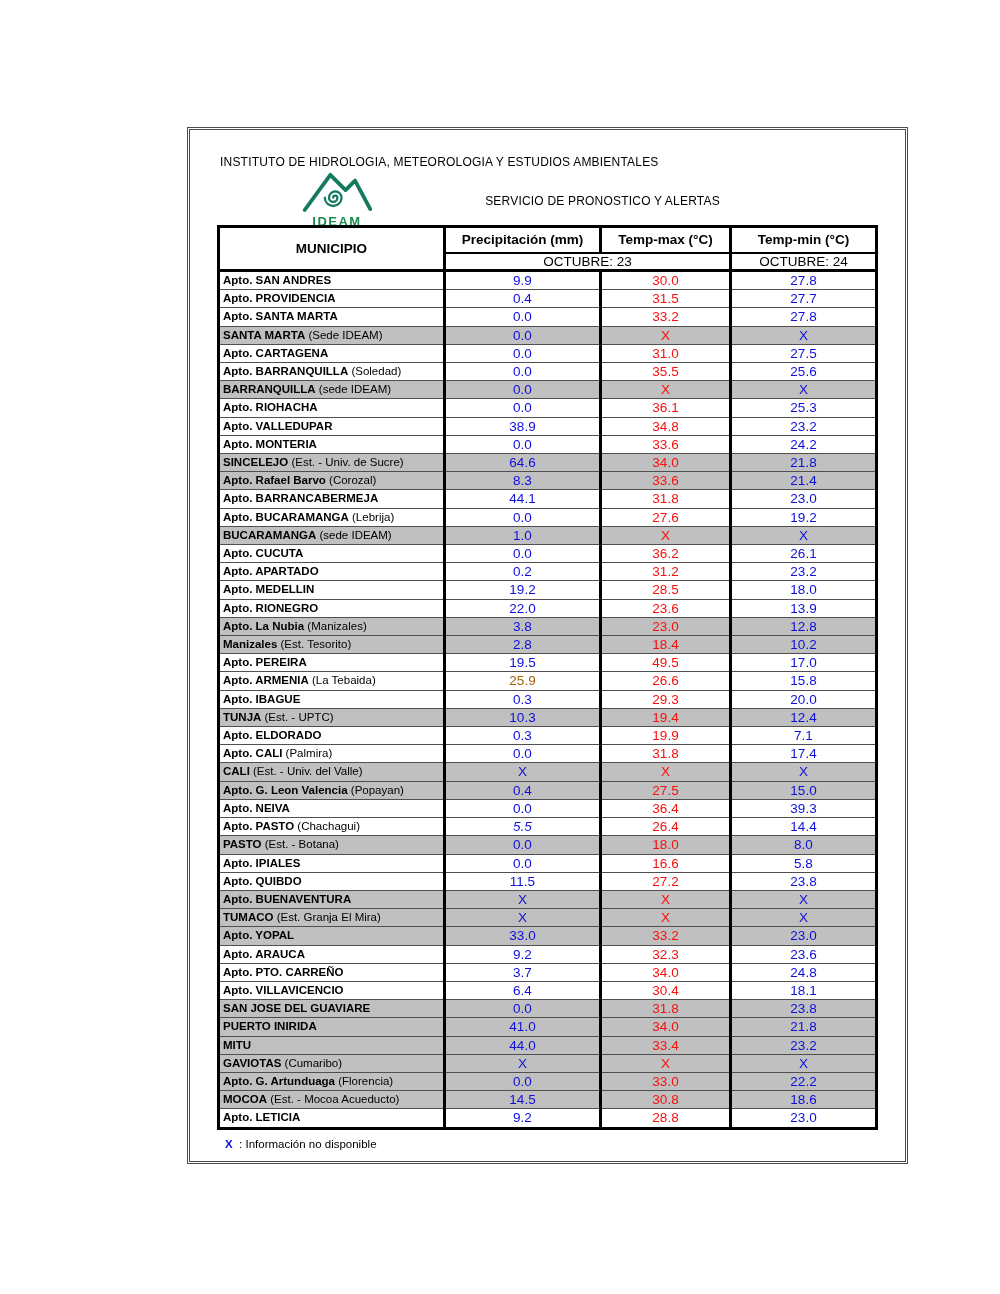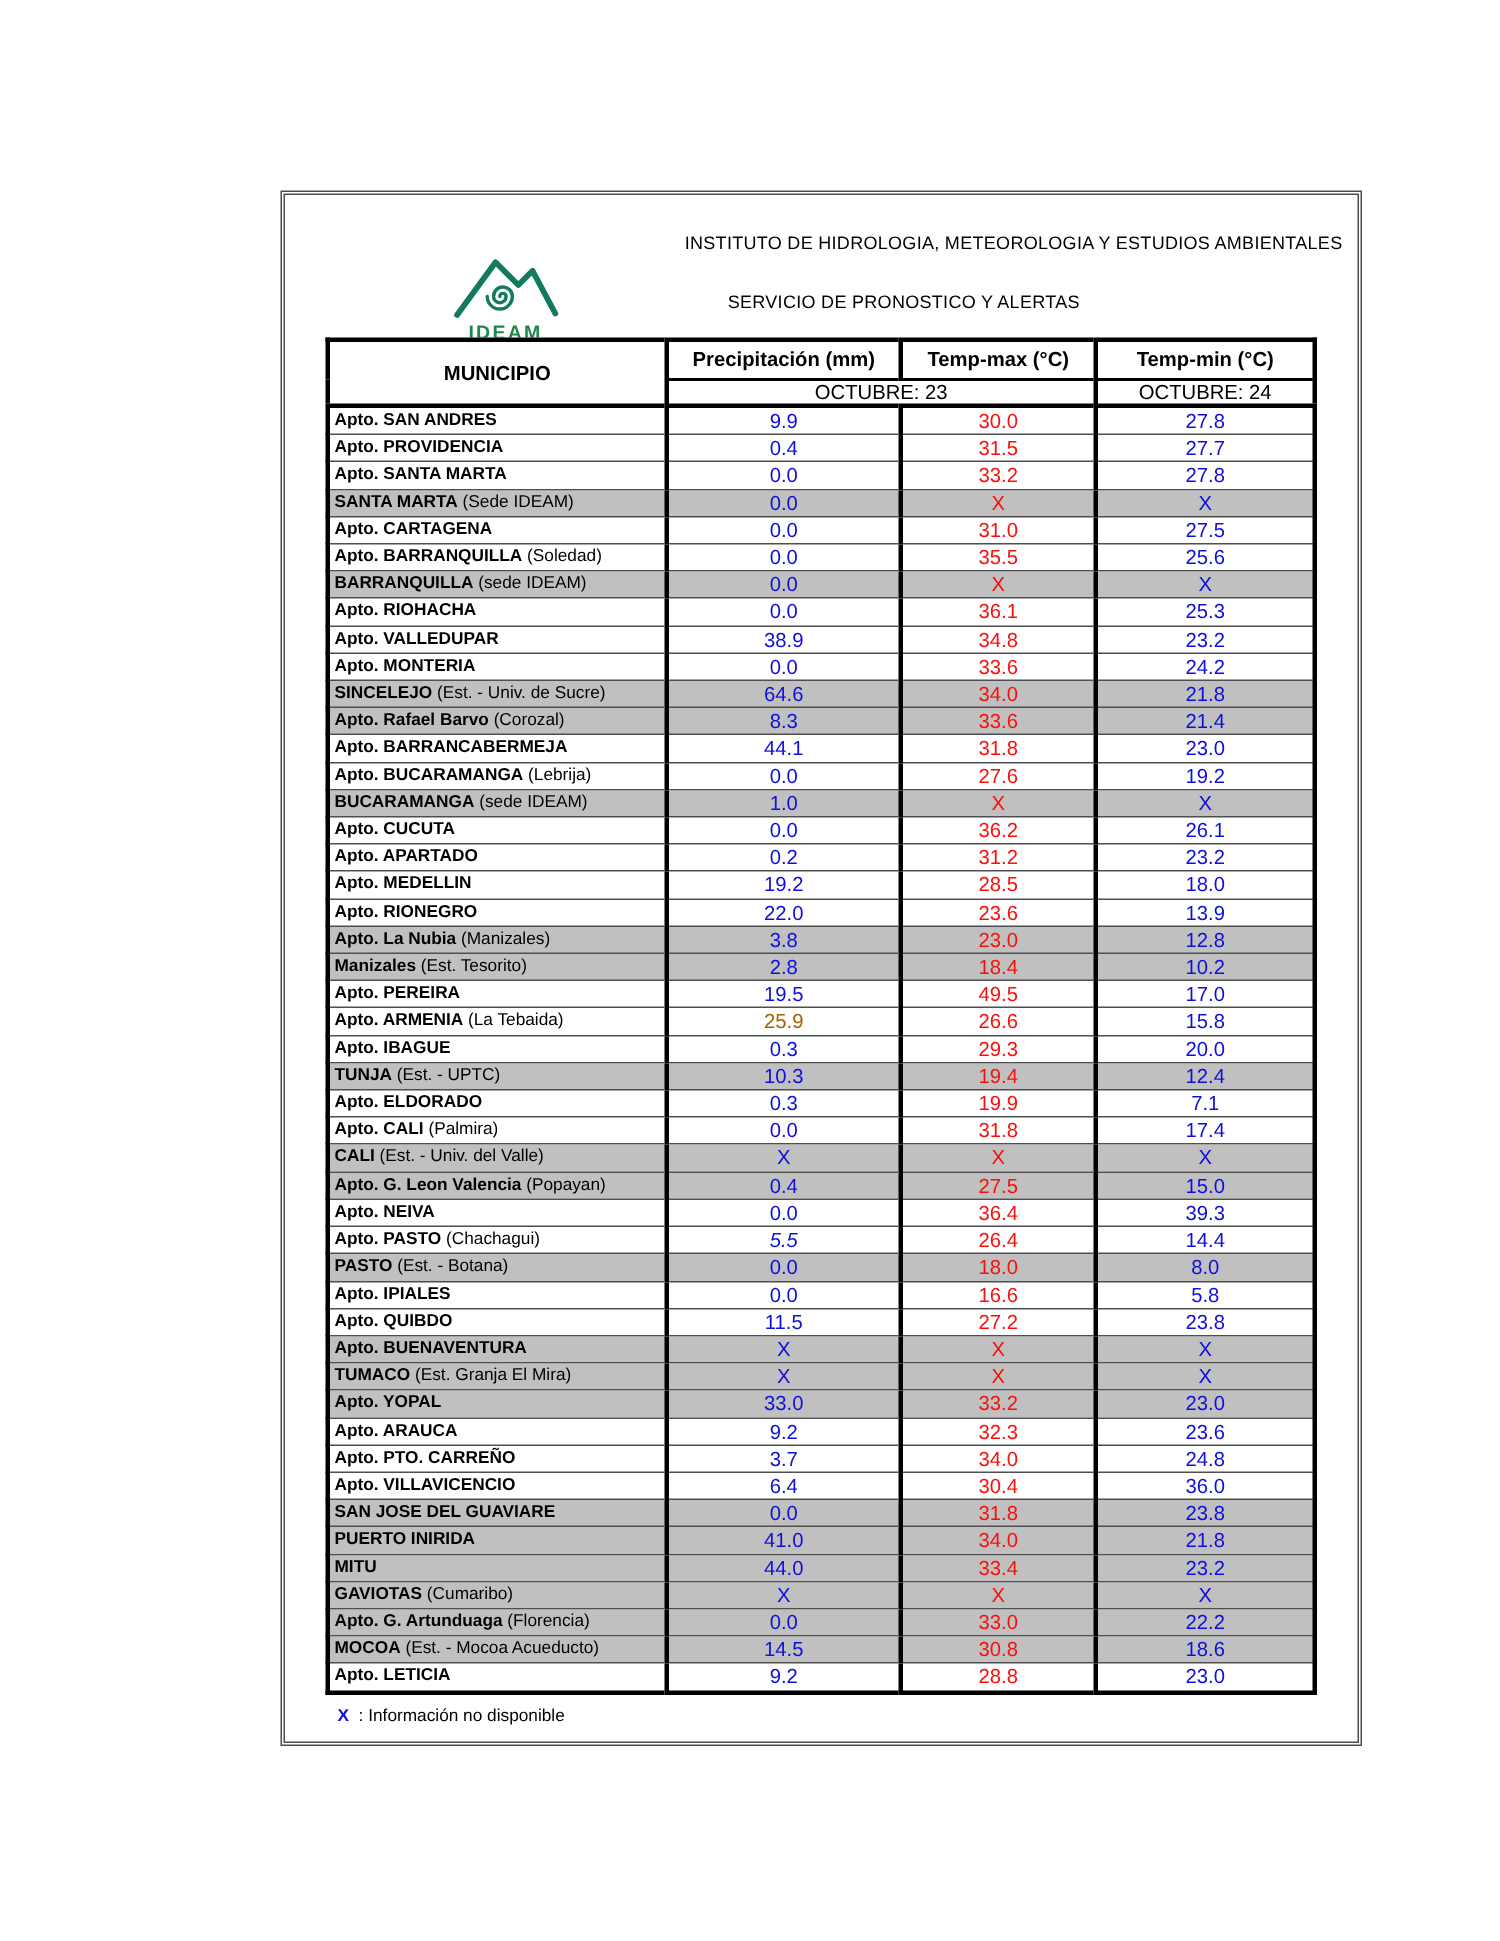--- a/index.html
+++ b/index.html
@@ -6,21 +6,21 @@
   html,body { background:#ffffff; }
   body {
     width:1000px; height:1294px; position:relative;
     font-family:"Liberation Sans", sans-serif; color:#000;
   }
   .frame {
     position:absolute; left:187px; top:127px; width:721px; height:1037px;
     border:3px double #4d4d4d; background:#fff;
   }
   .title {
-    position:absolute; left:30px; right:10px; top:25px; text-align:right;
+    position:absolute; left:30px; right:10px; top:25px; text-align:left;
     font-size:12px; letter-spacing:.2px; white-space:nowrap;
   }
   .subtitle {
     position:absolute; left:120px; right:10px; top:64px; text-align:center;
     font-size:12px; letter-spacing:.2px; white-space:nowrap;
   }
   .logo { position:absolute; left:108px; top:36px; width:78px; height:66px; text-align:center; }
   .logo svg { display:block; margin:0 auto; }
   .logo-text { font-size:13px; font-weight:bold; letter-spacing:1.5px; line-height:11px; }
 
@@ -317,21 +317,21 @@
         <tr>
           <td class="cell-name"><span>Apto. PTO.  CARREÑO</span></td>
           <td class="cell-val col-sep" style="color: rgb(15, 15, 220);">3.7</td>
           <td class="cell-val col-sep" style="color: rgb(250, 15, 12);">34.0</td>
           <td class="cell-val col-sep" style="color: rgb(15, 15, 220);">24.8</td>
         </tr>
         <tr>
           <td class="cell-name"><span>Apto. VILLAVICENCIO</span></td>
           <td class="cell-val col-sep" style="color: rgb(15, 15, 220);">6.4</td>
           <td class="cell-val col-sep" style="color: rgb(250, 15, 12);">30.4</td>
-          <td class="cell-val col-sep" style="color: rgb(15, 15, 220);">36.0</td>
+          <td class="cell-val col-sep" style="color: rgb(15, 15, 220);">18.1</td>
         </tr>
         <tr class="shaded">
           <td class="cell-name"><span>SAN JOSE DEL GUAVIARE</span></td>
           <td class="cell-val col-sep" style="color: rgb(15, 15, 220);">0.0</td>
           <td class="cell-val col-sep" style="color: rgb(250, 15, 12);">31.8</td>
           <td class="cell-val col-sep" style="color: rgb(15, 15, 220);">23.8</td>
         </tr>
         <tr class="shaded">
           <td class="cell-name"><span>PUERTO INIRIDA</span></td>
           <td class="cell-val col-sep" style="color: rgb(15, 15, 220);">41.0</td>

